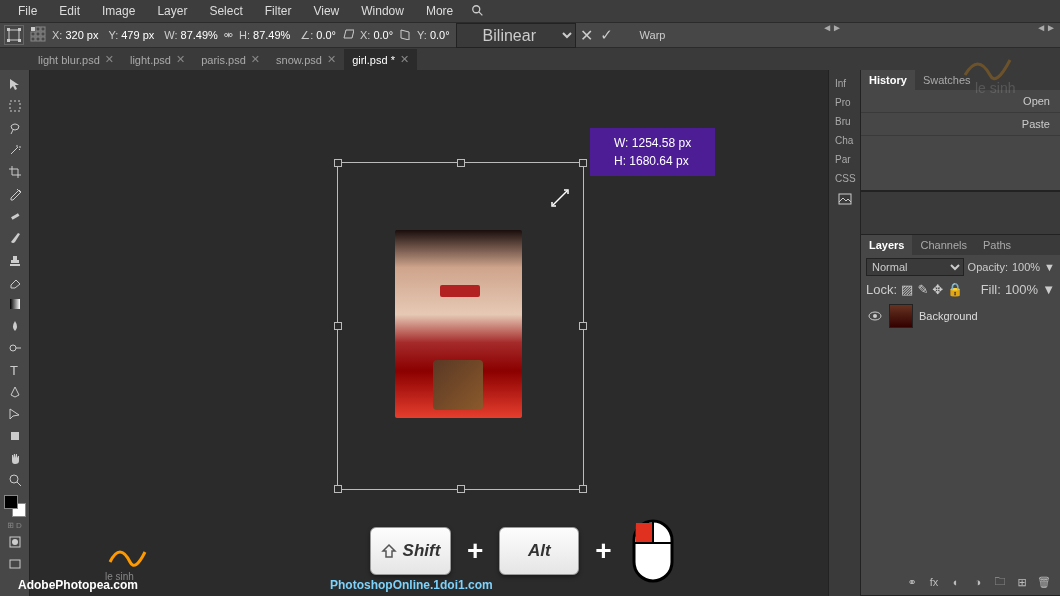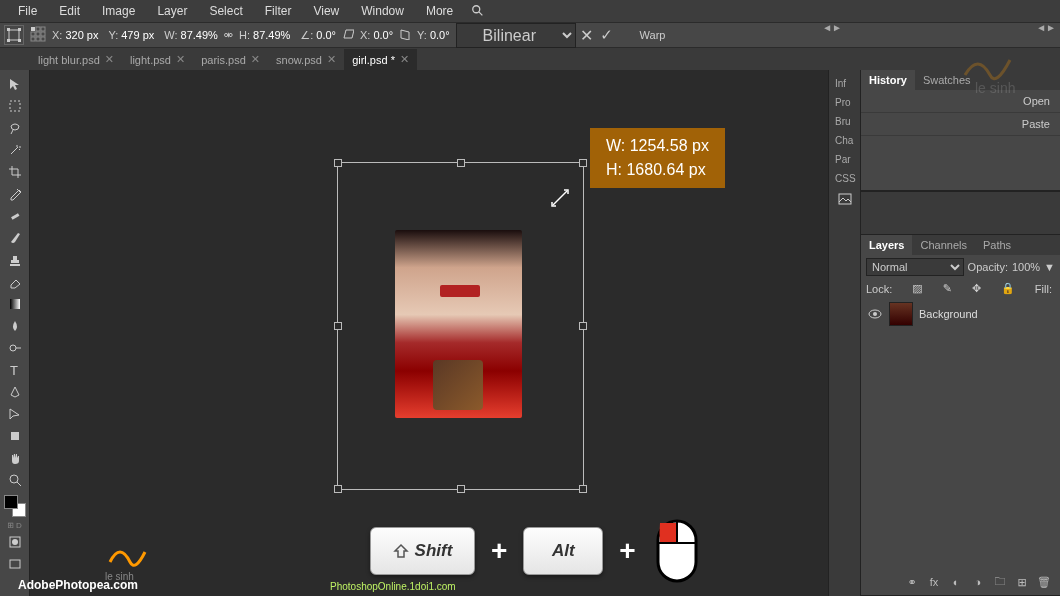--- a/index.html
+++ b/index.html
@@ -36,53 +36,53 @@
 .canvas-area { flex: 1; background: #2b2b2b; position: relative; }
 .transform-box { position: absolute; left: 307px; top: 92px; width: 247px; height: 328px; border: 1px solid #bbb; }
 .handle { width: 8px; height: 8px; background: #2b2b2b; border: 1px solid #bbb; position: absolute; }
 .h-nw { top: -4px; left: -4px; } .h-n { top: -4px; left: 50%; margin-left: -4px; } .h-ne { top: -4px; right: -4px; }
 .h-w { top: 50%; left: -4px; margin-top: -4px; } .h-e { top: 50%; right: -4px; margin-top: -4px; }
 .h-sw { bottom: -4px; left: -4px; } .h-s { bottom: -4px; left: 50%; margin-left: -4px; } .h-se { bottom: -4px; right: -4px; }
 .photo { position: absolute; left: 365px; top: 160px; width: 127px; height: 188px; background: linear-gradient(180deg,#1a0d0d,#cfa48c 20%,#e6c9b5 45%,#a52a2a 60%,#8b0000 75%,#e63e2e); border-radius: 2px; overflow: hidden; }
 .photo::before { content:""; position:absolute; bottom:8px; left:38px; width:50px; height:50px; background:linear-gradient(135deg,#5a3825,#8b5a2b); border-radius:4px;}
 .photo::after { content:""; position:absolute; top:55px; left:45px; width:40px; height:12px; background:#b22222; border-radius:2px;}
 .cursor-resize { position: absolute; left: 520px; top: 118px; }
-.tooltip { position: absolute; left: 560px; top: 58px; background: #a16207; color: #fff; padding: 6px 16px; font-family: monospace; font-size: 16px; line-height: 1.5; }
+.tooltip { position: absolute; left: 560px; top: 58px; background: #4c1d95; color: #fff; padding: 6px 24px; font-family: monospace; font-size: 12px; line-height: 1.5; }
 
 
 .right { width: 232px; display: flex; }
 .mini-rail { width: 32px; background: #3a3a3a; display: flex; flex-direction: column; padding-top: 4px; border-left: 1px solid #222;}
 .mini-rail .mi { padding: 4px 6px; color: #aaa; font-size: 10px; cursor: pointer; text-align: left; }
 .mini-rail .mi-icon { width: 18px; height: 18px; margin: 2px auto; display: flex; align-items: center; justify-content: center;}
 .panels { flex: 1; width: 200px; background: #474747; display: flex; flex-direction: column; border-left: 1px solid #222;}
 
 .panel { border-bottom: 1px solid #222; }
 .panel-tabs { display: flex; background: #3a3a3a; }
 .panel-tab { padding: 4px 8px; font-size: 11px; color: #aaa; cursor: pointer;}
 .panel-tab.active { background: #474747; color: #fff; font-weight: bold;}
 .panel-body { background: #474747; }
 .hist-item { padding: 5px 10px; font-size: 11px; color: #ccc; border-bottom: 1px solid #3a3a3a; cursor: pointer; text-align: right; }
 
 .layers-controls { display: flex; align-items: center; padding: 3px 5px; gap: 4px; font-size: 11px; }
 .layers-controls select { background: #3a3a3a; color: #ccc; border: 1px solid #222; flex: 1; font-size: 11px; padding: 1px;}
-.layers-lock { display: flex; align-items: center; gap: 20px; padding: 3px 5px; font-size: 11px; }
+.layers-lock { display: flex; align-items: center; gap: 4px; padding: 3px 5px; font-size: 13px; }
 .layer-row { display: flex; align-items: center; padding: 4px 6px; gap: 6px; cursor: pointer; }
 .eye { width: 16px; height: 16px; display: flex; align-items: center; justify-content: center; }
 .layer-thumb { width: 24px; height: 24px; border: 1px solid #222; background: #111; }
 .layer-thumb.l1 { background: linear-gradient(#c98,#a52a2a); }
 .layer-thumb.l2 { background: linear-gradient(#632,#300); }
 .layer-name { font-size: 11px; color: #ddd; }
 
 .watermark { position: absolute; top: 45px; right: 10px; width: 90px; opacity: 0.25; pointer-events: none; }
 
 
 .footer-brand { position: absolute; left: 18px; bottom: 4px; font-size: 12px; font-weight: bold; color: #fff; }
-.footer-center { position: absolute; left: 330px; bottom: 4px; font-size: 10px; font-weight: normal; color: #bef264; }
+.footer-center { position: absolute; left: 330px; bottom: 4px; font-size: 12px; font-weight: bold; color: #7dd3fc; }
 .shortcut-row { position: absolute; bottom: 9px; left: 340px; display: flex; align-items: center; gap: 16px; }
-.key { width: 105px; height: 48px; background: linear-gradient(#fdfdfd,#e5e5e5); border: 1px solid #999; border-radius: 6px; display: flex; align-items: center; justify-content: center; font-style: italic; font-weight: bold; font-size: 17px; color: #333; box-shadow: 0 2px 4px rgba(0,0,0,.4); gap:6px;}
+.key { width: 81px; height: 48px; background: linear-gradient(#fdfdfd,#e5e5e5); border: 1px solid #999; border-radius: 6px; display: flex; align-items: center; justify-content: center; font-style: italic; font-weight: bold; font-size: 17px; color: #333; box-shadow: 0 2px 4px rgba(0,0,0,.4); gap:6px;}
 .plus { font-size: 28px; color: #fff; font-weight: bold; }
 .mouse-svg { width: 50px; height: 72px; }
 
 .logo-small { position: absolute; left: 75px; bottom: 12px; }
 
 .layers-footer { position: absolute; bottom: 6px; right: 8px; display: flex; gap: 6px; }
 .layers-footer .lf { width: 16px; height: 16px; display: flex; align-items: center; justify-content: center; cursor: pointer; color: #bbb;}
 .gap { height: 44px; background:#3a3a3a; border-top:1px solid #222; border-bottom:1px solid #222;}
 .arrow-top { position:absolute; top:22px; right:4px; color:#aaa; font-size:10px; cursor:pointer;}
 .arrow-top2 { position:absolute; top:22px; right:218px; color:#aaa; font-size:10px; cursor:pointer;}

